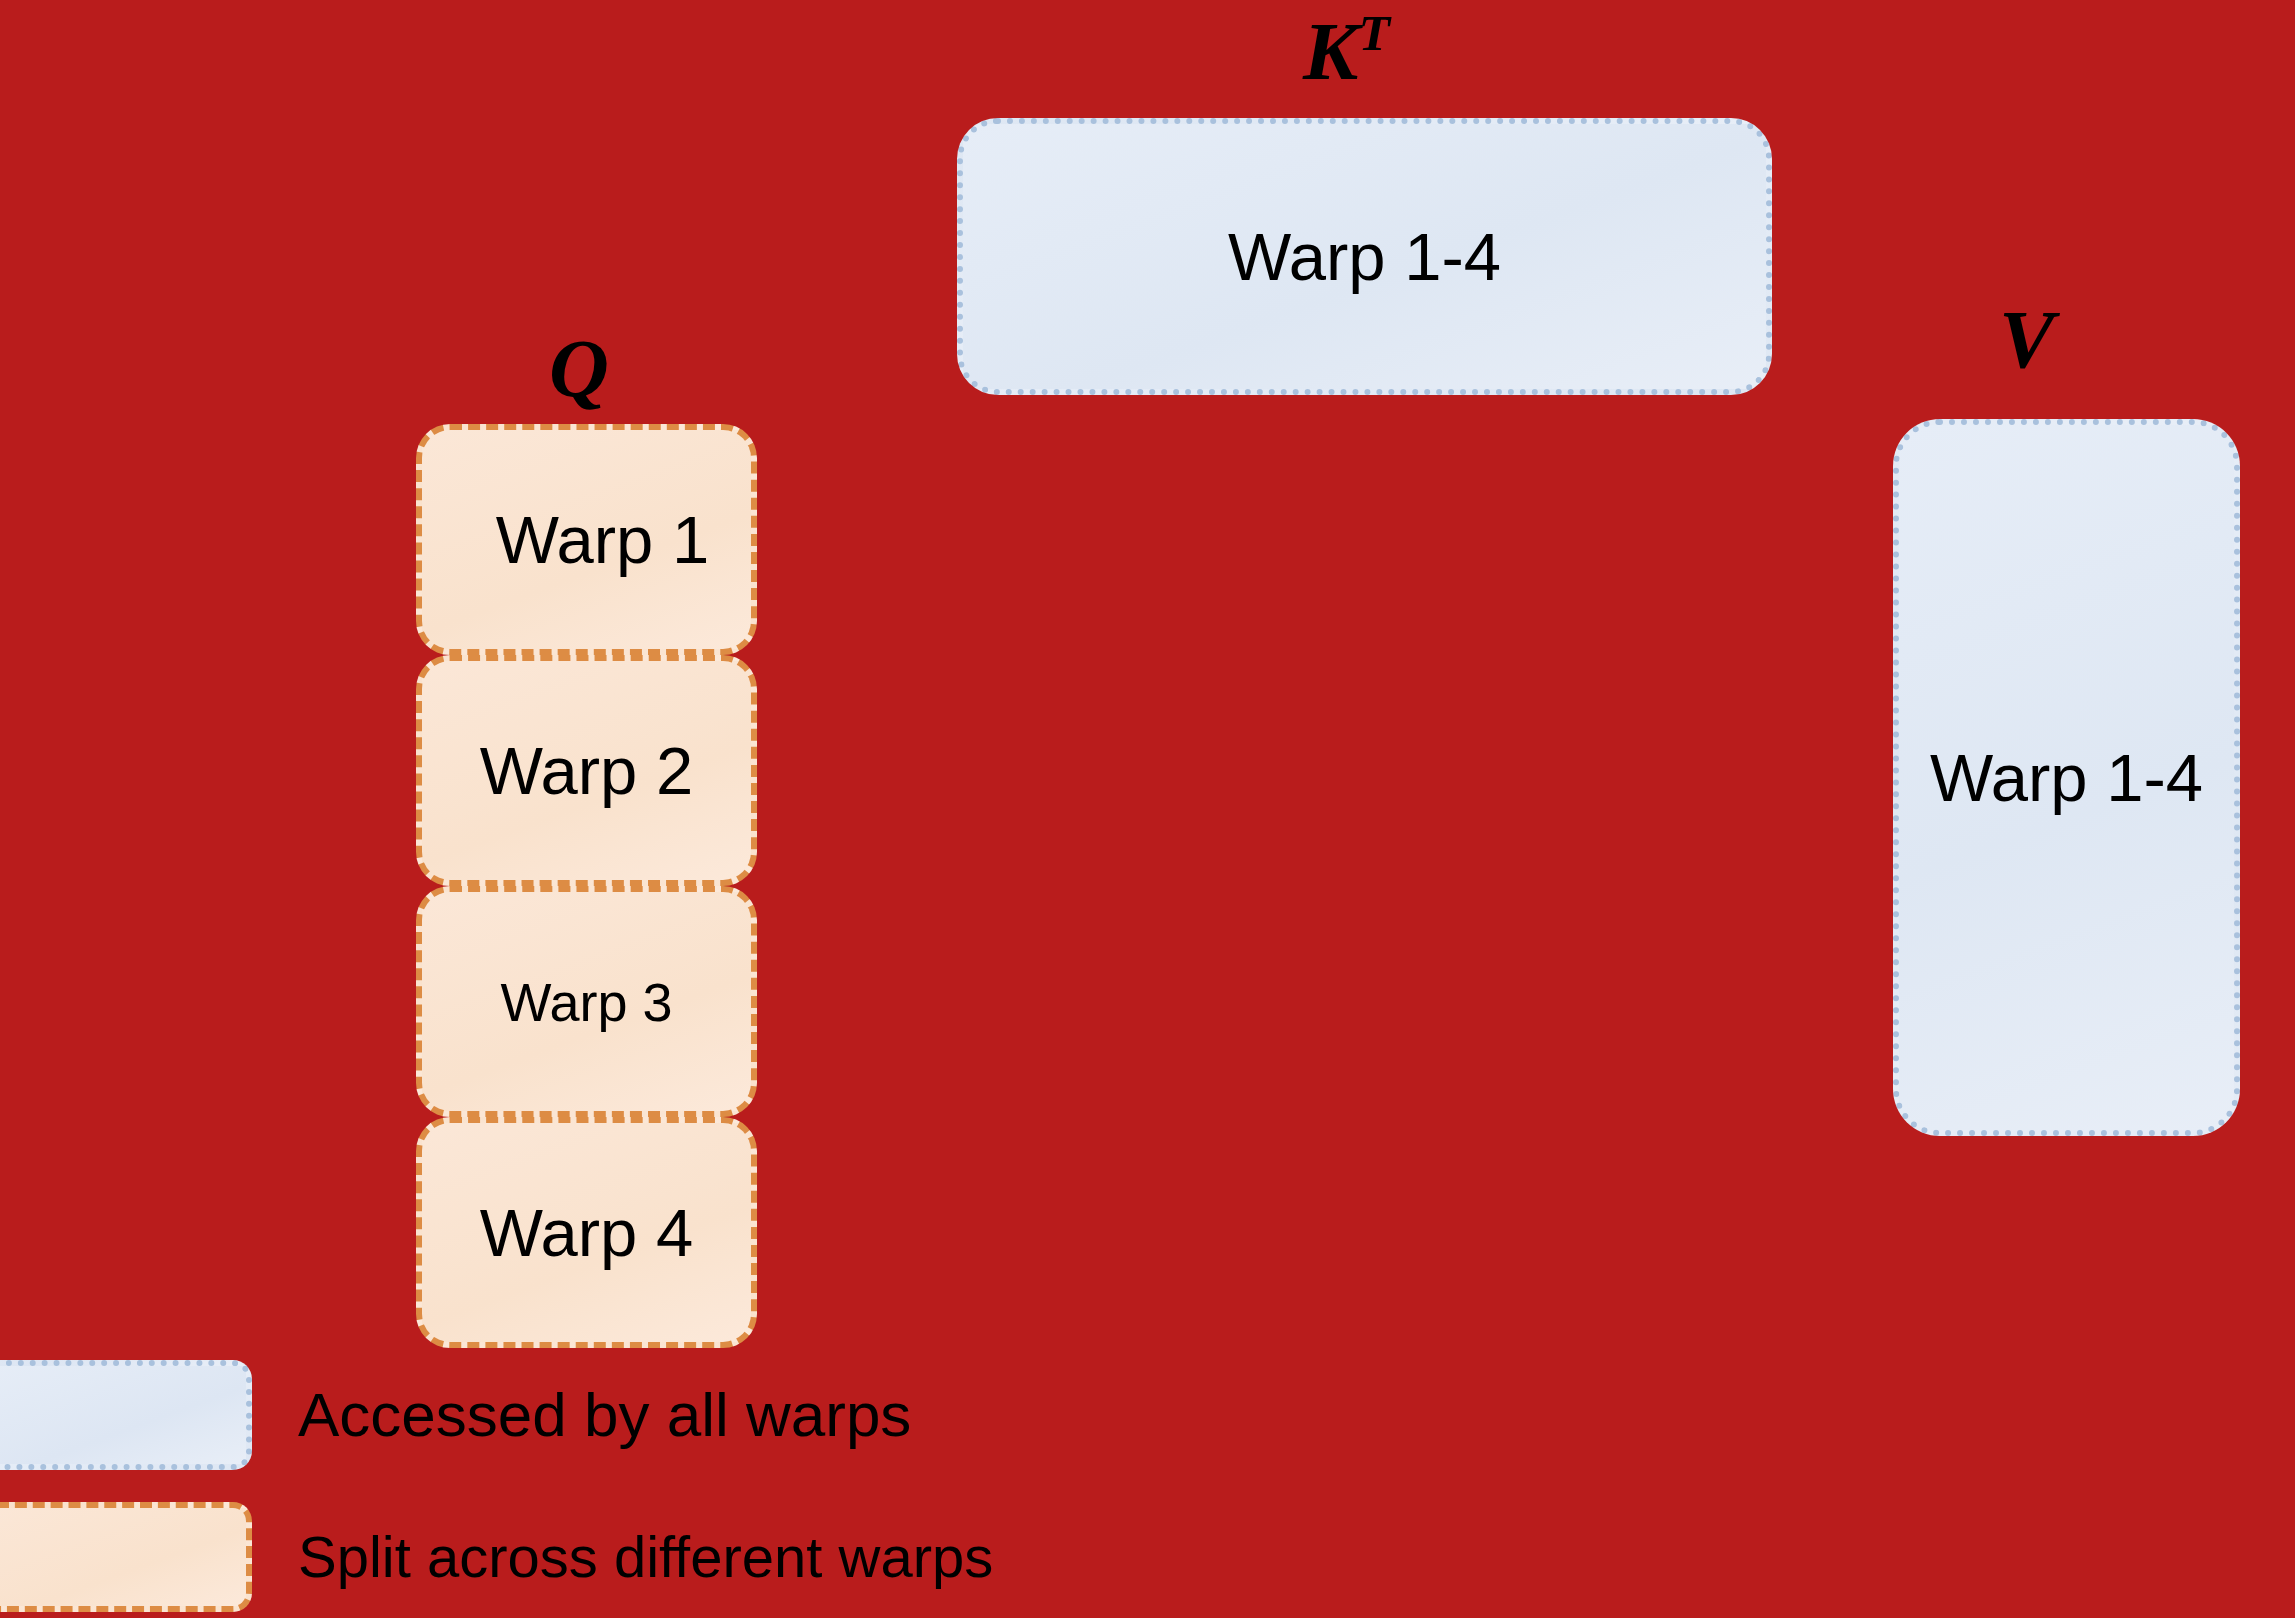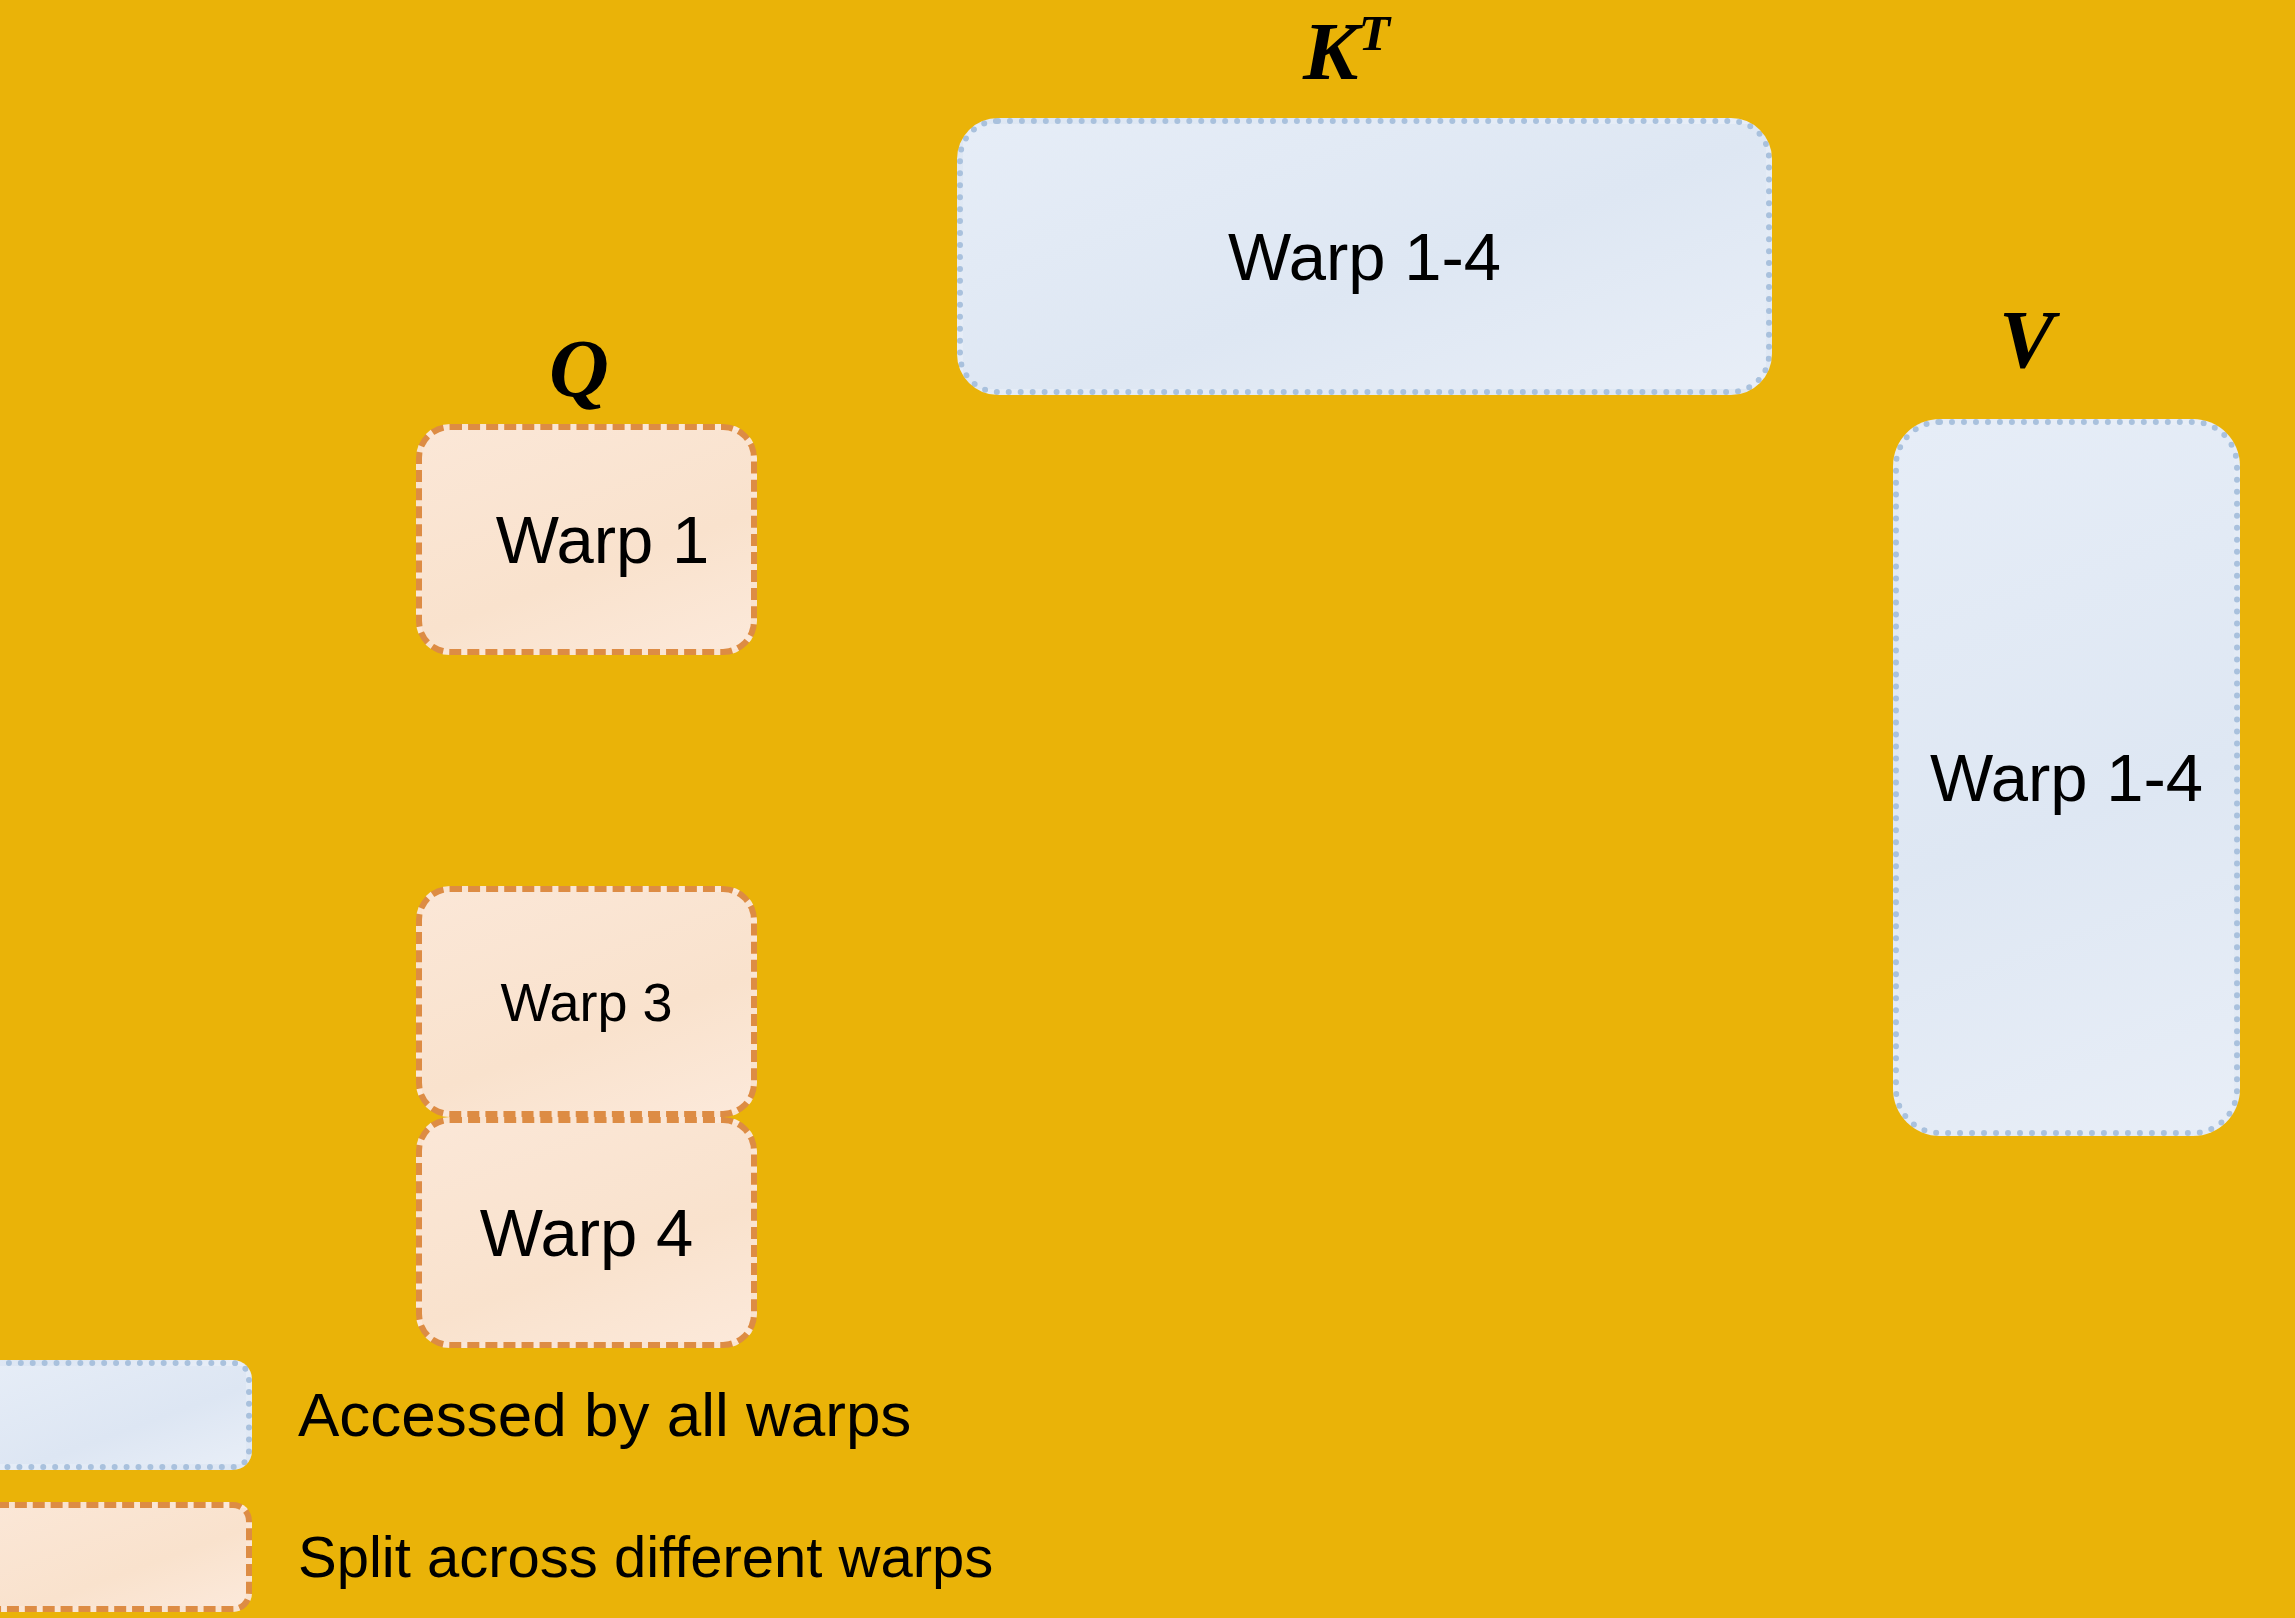--- a/index.html
+++ b/index.html
@@ -5,21 +5,21 @@
 <style>
   html, body {
     margin: 0;
     padding: 0;
     background: #ffffff;
   }
   #canvas {
     position: relative;
     width: 2295px;
     height: 1619px;
-    background: #eab308;
+    background: #b91c1c;
     overflow: hidden;
     font-family: "Liberation Sans", sans-serif;
   }
 
   
   .matrix-label {
     position: absolute;
     font-family: "Liberation Serif", serif;
     font-weight: bold;
     font-style: italic;
@@ -99,20 +99,23 @@
   <div class="block blue-block" style="left:957px; top:118px; width:815px; height:277px;">
     <span class="block-label" style="font-size:67px;">Warp 1-4</span>
   </div>
 
   <div class="matrix-label" style="left:549px; top:324px; font-size:83px;"><span>Q</span><span class="sup"></span></div>
 
   <div class="block orange-block" style="left:416px; top:424px; width:341px; height:231px;padding-left:32px;">
     <span class="block-label" style="font-size:67px;">Warp 1</span>
   </div>
 
+  <div class="block orange-block" style="left:416px; top:655px; width:341px; height:231px;">
+    <span class="block-label" style="font-size:67px;">Warp 2</span>
+  </div>
 
   <div class="block orange-block" style="left:416px; top:886px; width:341px; height:231px;">
     <span class="block-label" style="font-size:54px;">Warp 3</span>
   </div>
 
   <div class="block orange-block" style="left:416px; top:1117px; width:341px; height:231px;">
     <span class="block-label" style="font-size:67px;">Warp 4</span>
   </div>
 
   <div class="matrix-label" style="left:1999px; top:295px; font-size:83px;"><span>V</span><span class="sup"></span></div>

